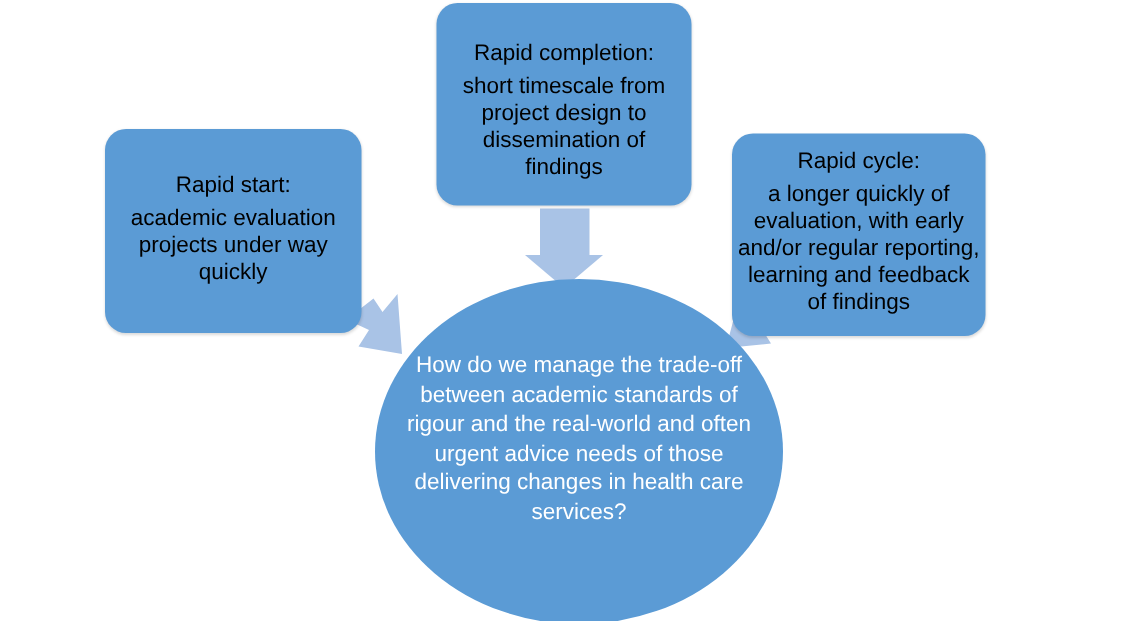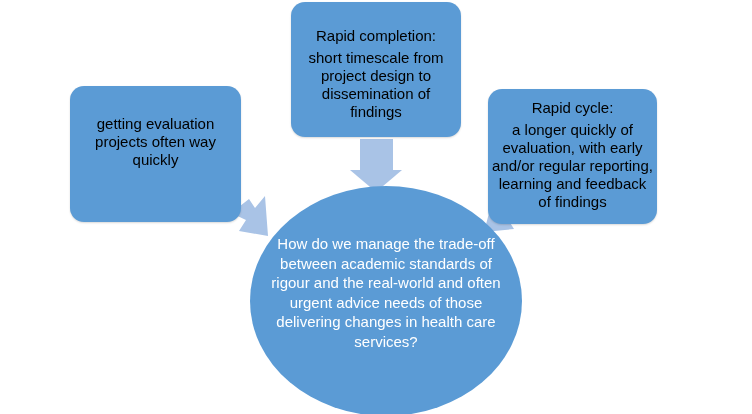--- a/index.html
+++ b/index.html
@@ -26,21 +26,22 @@
 
   <polygon fill="#A9C3E6" points="231,213 249,199 255,208 265,196 268,236 239,231 246,220"></polygon>
 
   <rect fill="#A9C3E6" x="360" y="139" width="33" height="31"></rect>
   <polygon fill="#A9C3E6" points="350,170 402,170 376,192"></polygon>
 
   <polygon fill="#A9C3E6" points="522,209 509,221 514,229 484,232 493,198 500,206 512,196"></polygon>
 </svg>
 
 <div class="box" id="box-left" style="background: rgb(91, 155, 213);">
-  <span class="desc">getting evaluation projects often way quickly</span>
+  <span class="title">Rapid start:</span>
+  <span class="desc">academic evaluation projects under way quickly</span>
 </div>
 
 <div class="box" id="box-top" style="background: rgb(91, 155, 213);">
   <span class="title">Rapid completion:</span>
   <span class="desc">short timescale from project design to dissemination of findings</span>
 </div>
 
 <div class="box" id="box-right" style="background: rgb(91, 155, 213);">
   <span class="title">Rapid cycle:</span>
   <span class="desc">a longer quickly of evaluation, with early and/or regular reporting, learning and feedback of findings</span>

